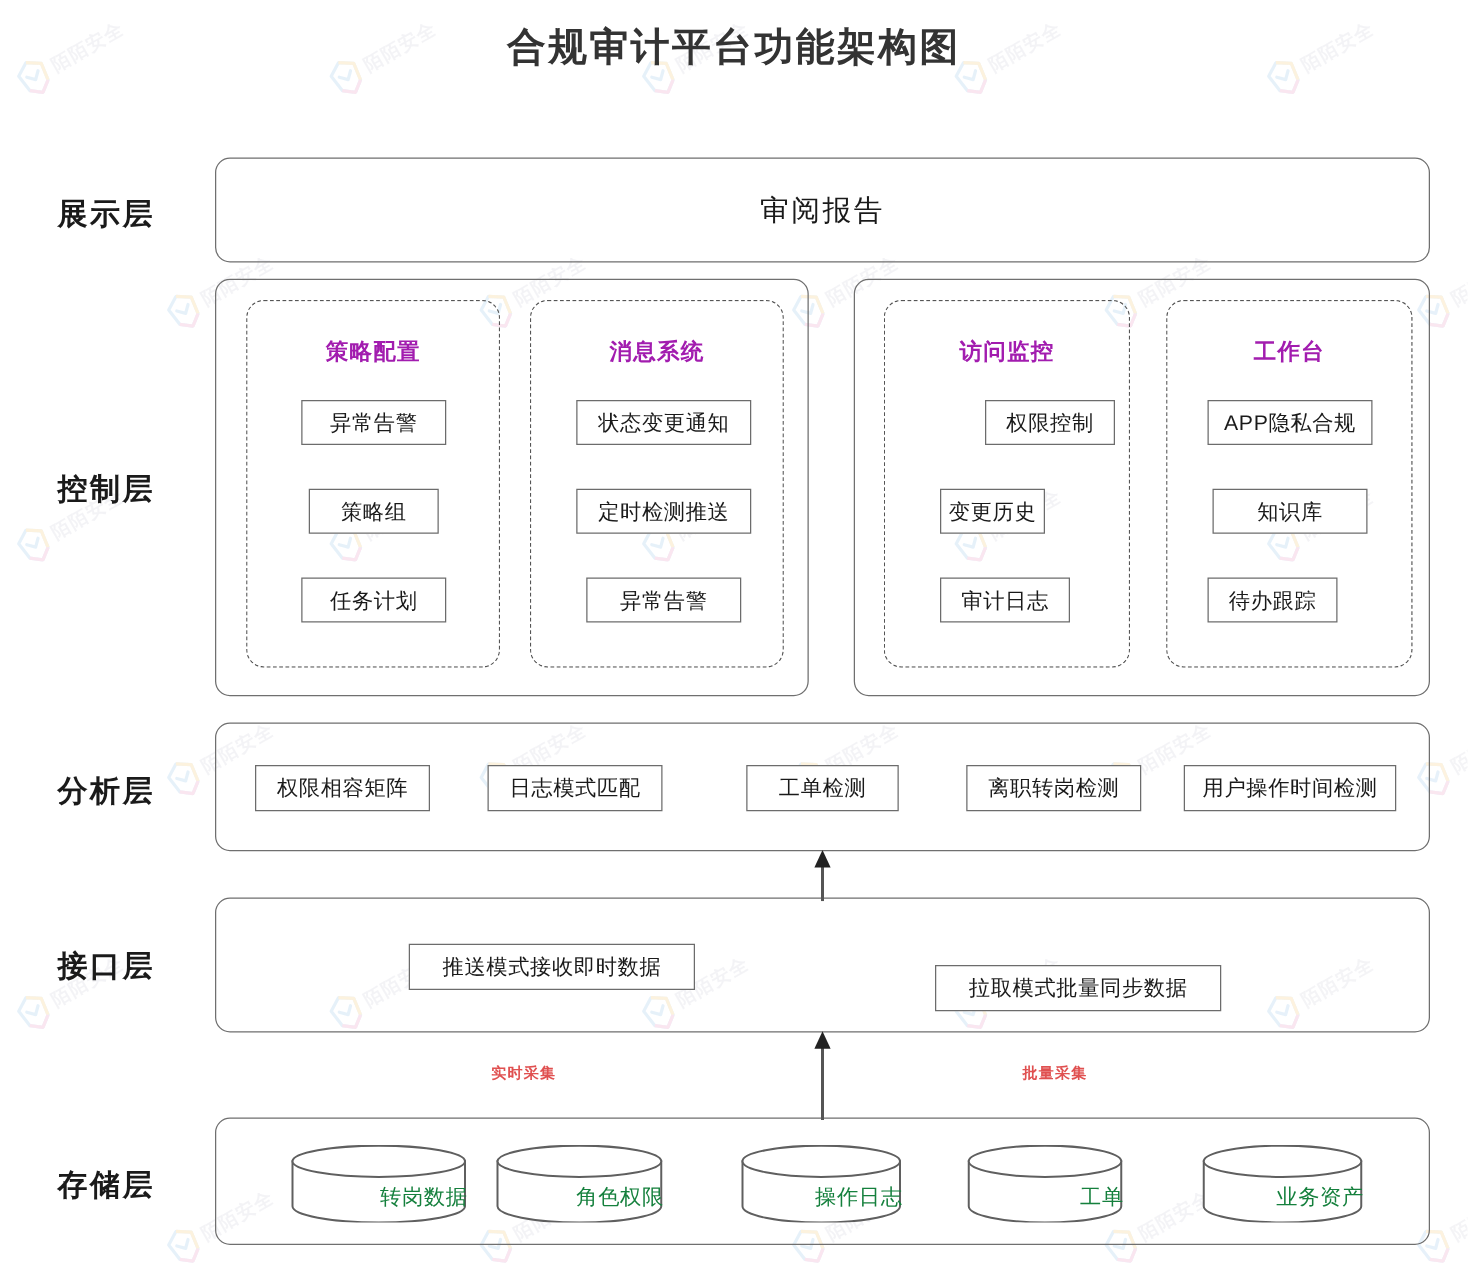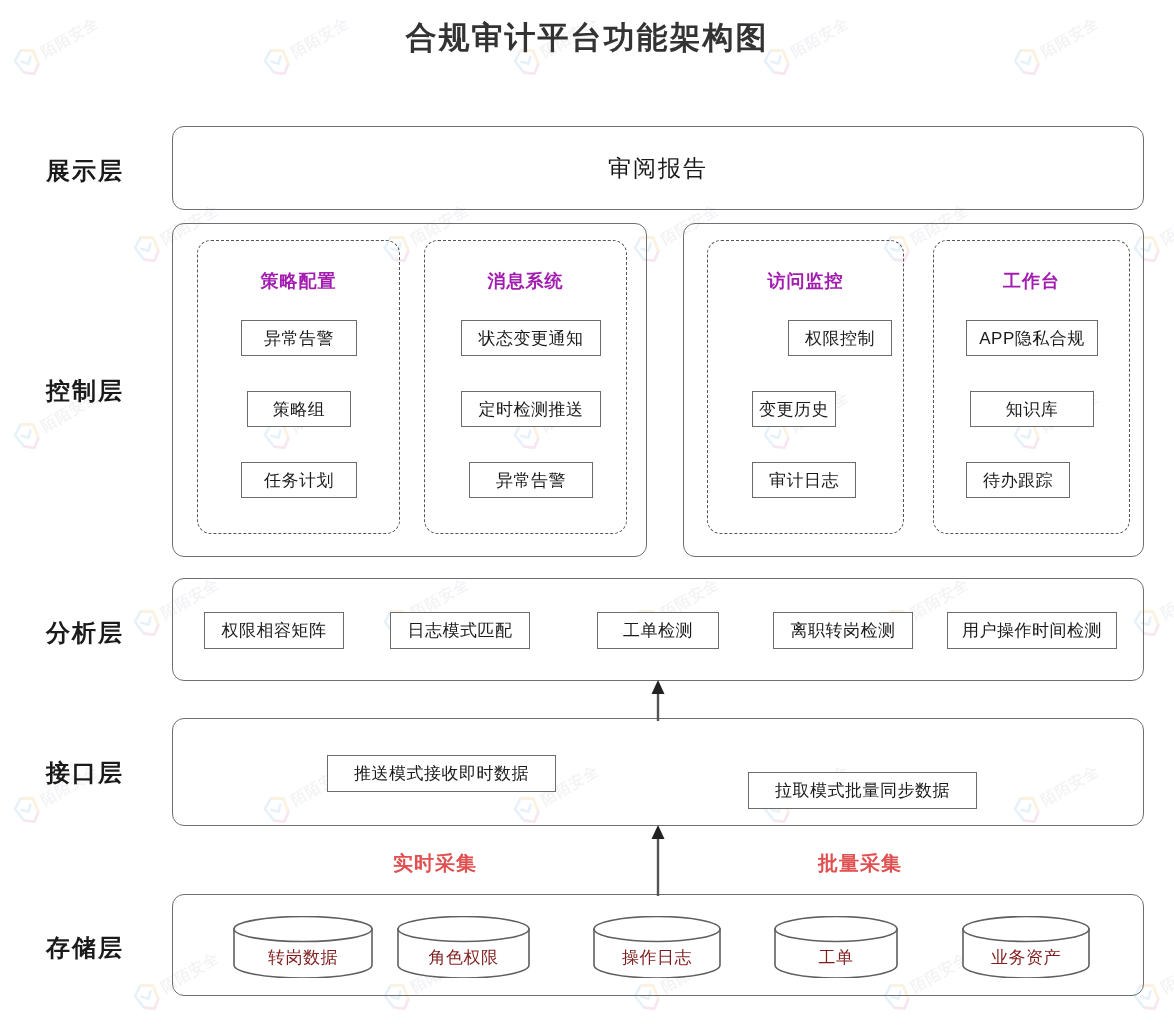--- a/index.html
+++ b/index.html
@@ -93,30 +93,30 @@
     font-size:23px;color:#1a1a1a;letter-spacing:2px;
     z-index:3;
   }
   
   .cyl{
     position:absolute;z-index:4;
   }
   .cyl svg{display:block;}
   .cyl-label{
     position:absolute;left:0;width:100%;
-    text-align:center;
-    font-size:17px;color:#7f1d1d;
+    text-align:right;
+    font-size:17px;color:#15803d;
     letter-spacing:.5px;
     pointer-events:none;
   }
   
   .arrow{position:absolute;z-index:5;}
   .arrow-label{
     position:absolute;
-    font-size:20px;font-weight:700;
+    font-size:12px;font-weight:700;
     color:#e05050;
     letter-spacing:1px;
     z-index:5;
   }
 </style>
 </head>
 <body>
 
 <div id="watermark-layer">
     <div class="wm" style="left: 10px; top: 30px;">

